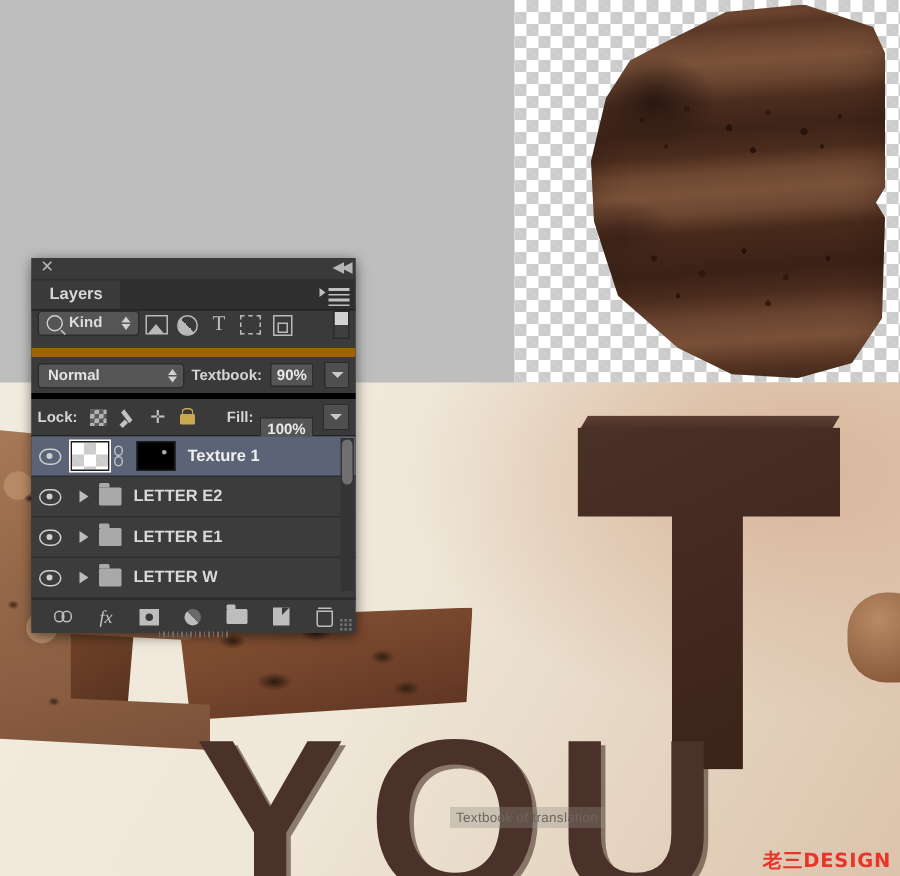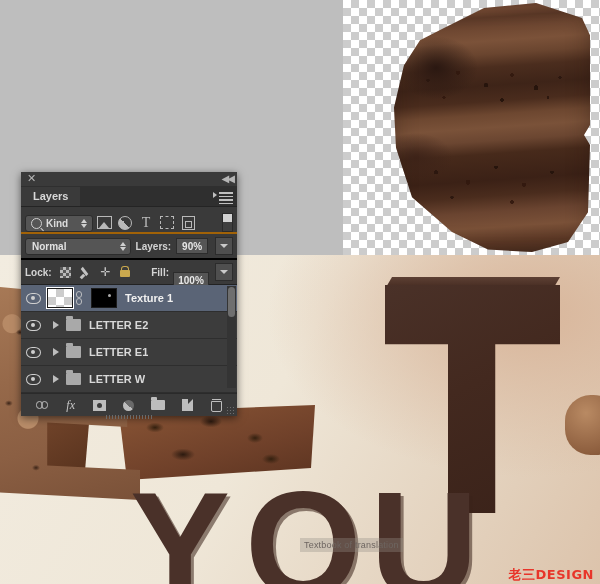--- a/index.html
+++ b/index.html
@@ -206,22 +206,22 @@
     display:block;height:1.5px;background:#c0c0c0;margin-top:2px;
   }
   .tab-menu i:first-child{margin-top:0;}
   .tab-menu .tri{
     position:absolute;left:-6px;top:2px;
     width:0;height:0;border-left:4px solid #c0c0c0;
     border-top:3px solid transparent;border-bottom:3px solid transparent;
   }
 
   .filter-row{
-    height:25px;background:#3a3a3a;display:flex;align-items:flex-end;
-    padding:0 4px;border-bottom:2px solid #a16207;gap:1px;
+    height:25px;background:#3a3a3a;display:flex;align-items:flex-start;
+    padding:0 4px;border-bottom:6px solid #a16207;gap:1px;
   }
   .kind-select{
     display:flex;align-items:center;gap:4px;
     background:#555;border:1px solid #2c2c2c;border-radius:3px;
     height:17px;padding:0 4px 0 5px;width:68px;box-sizing:border-box;cursor:pointer;
   }
   .kind-select .lbl{color:#dcdcdc;font-size:10px;font-weight:bold;flex:1;}
   .mag{width:9px;height:9px;border:1.4px solid #cfcfcf;border-radius:50%;position:relative;}
   .mag:after{content:"";position:absolute;right:-3px;bottom:-2px;width:4px;height:1.4px;background:#cfcfcf;transform:rotate(45deg);}
   .updown{width:7px;height:11px;position:relative;}
@@ -243,21 +243,21 @@
   }
   .ic-smart:after{content:"";position:absolute;left:2px;bottom:1px;width:5px;height:5px;border:1.3px solid #b9b9b9;}
   .filter-toggle{
     width:9px;height:17px;margin-left:auto;
     background:linear-gradient(180deg,#d2d2d2 0 50%, #3f3f3f 50% 100%);
     border:1px solid #2a2a2a;cursor:pointer;
   }
 
   .blend-row{
     height:24px;background:#3a3a3a;display:flex;align-items:center;
-    padding:0 4px;gap:5px;border-bottom:2px solid #000000;
+    padding:0 4px;gap:5px;border-bottom:4px solid #000000;
   }
   .blend-select{
     display:flex;align-items:center;background:#555;border:1px solid #2c2c2c;border-radius:3px;
     height:17px;width:106px;padding:0 3px 0 6px;box-sizing:border-box;cursor:pointer;
   }
   .blend-select .lbl{flex:1;color:#e2e2e2;font-size:10px;font-weight:bold;}
   .fieldlabel{color:#d4d4d4;font-size:10px;font-weight:bold;}
   .numfield{
     background:#555;border:1px solid #2c2c2c;height:16px;line-height:16px;
     color:#e8e8e8;font-size:10px;font-weight:bold;text-align:center;
@@ -465,21 +465,21 @@
         <div class="ic-smart"></div>
       </div>
     <div class="filter-toggle"></div>
   </div>
 
   <div class="blend-row">
     <div class="blend-select">
       <div class="lbl">Normal</div>
       <div class="updown"></div>
     </div>
-    <div class="fieldlabel">Layers:</div>
+    <div class="fieldlabel">Textbook:</div>
     <div class="numfield w-op">90%</div>
     <div class="stepper"></div>
   </div>
 
   <div class="lock-row">
     <div class="fieldlabel">Lock:</div>
     <div class="lock-ico">
         <div class="ic-transparency"></div>
       </div>
     <div class="lock-ico">

